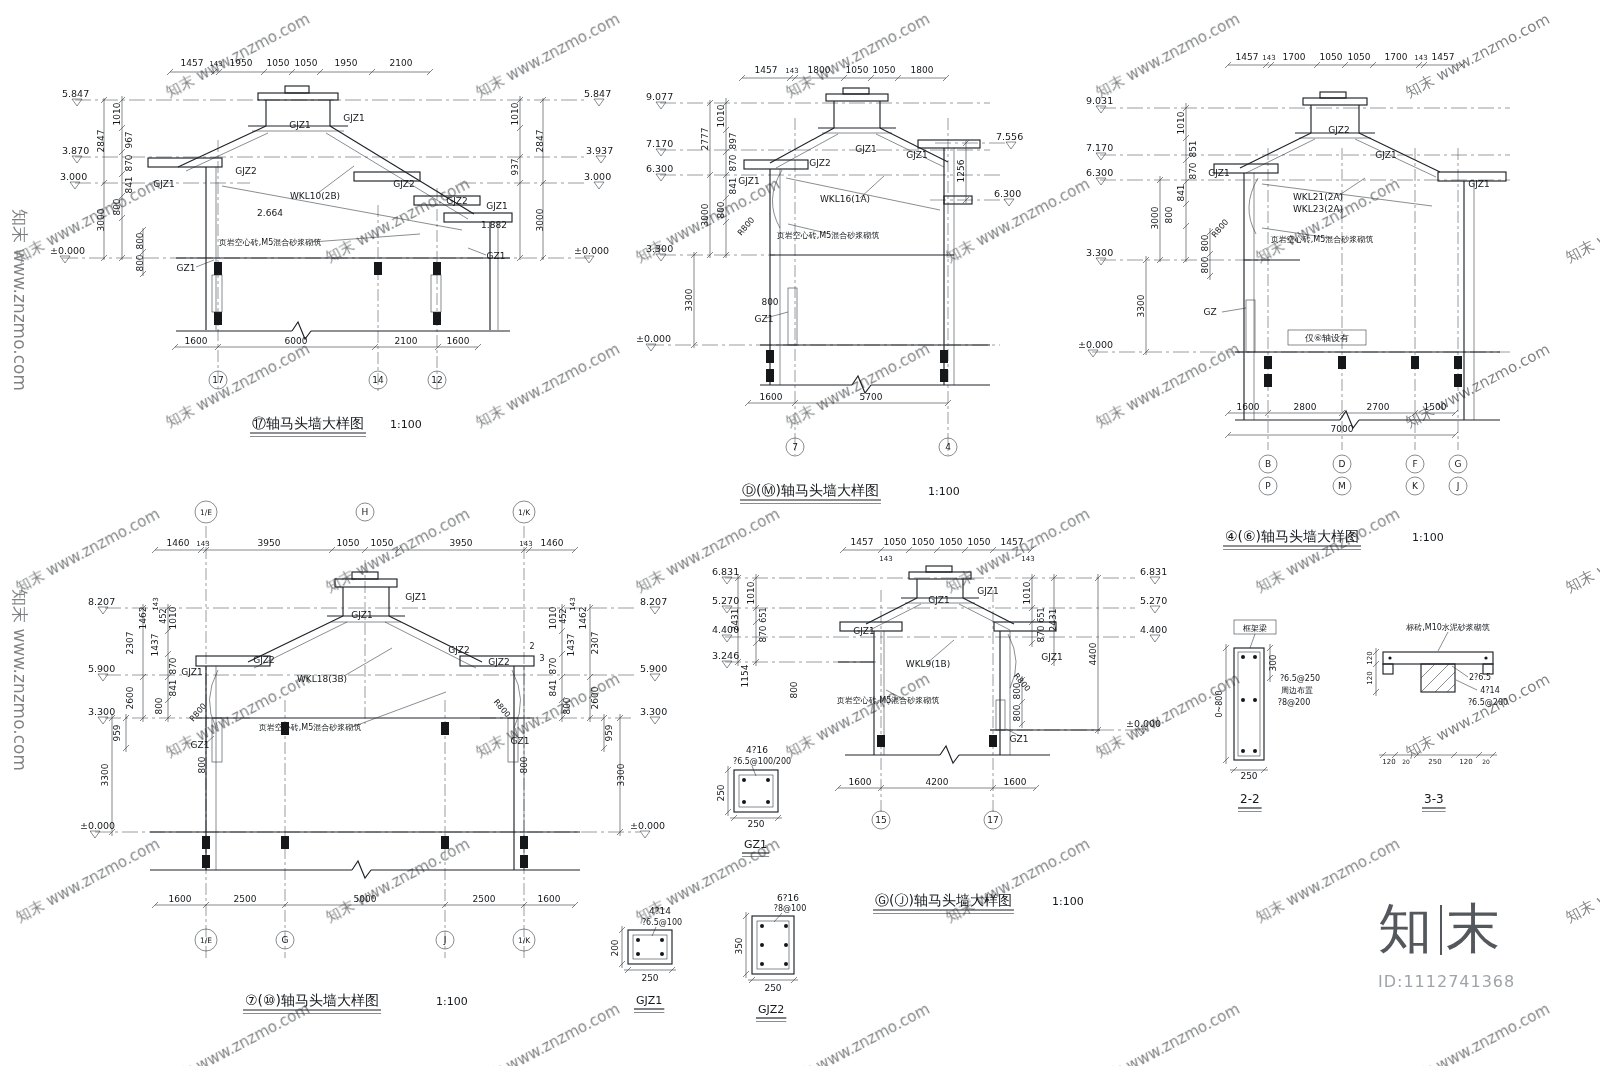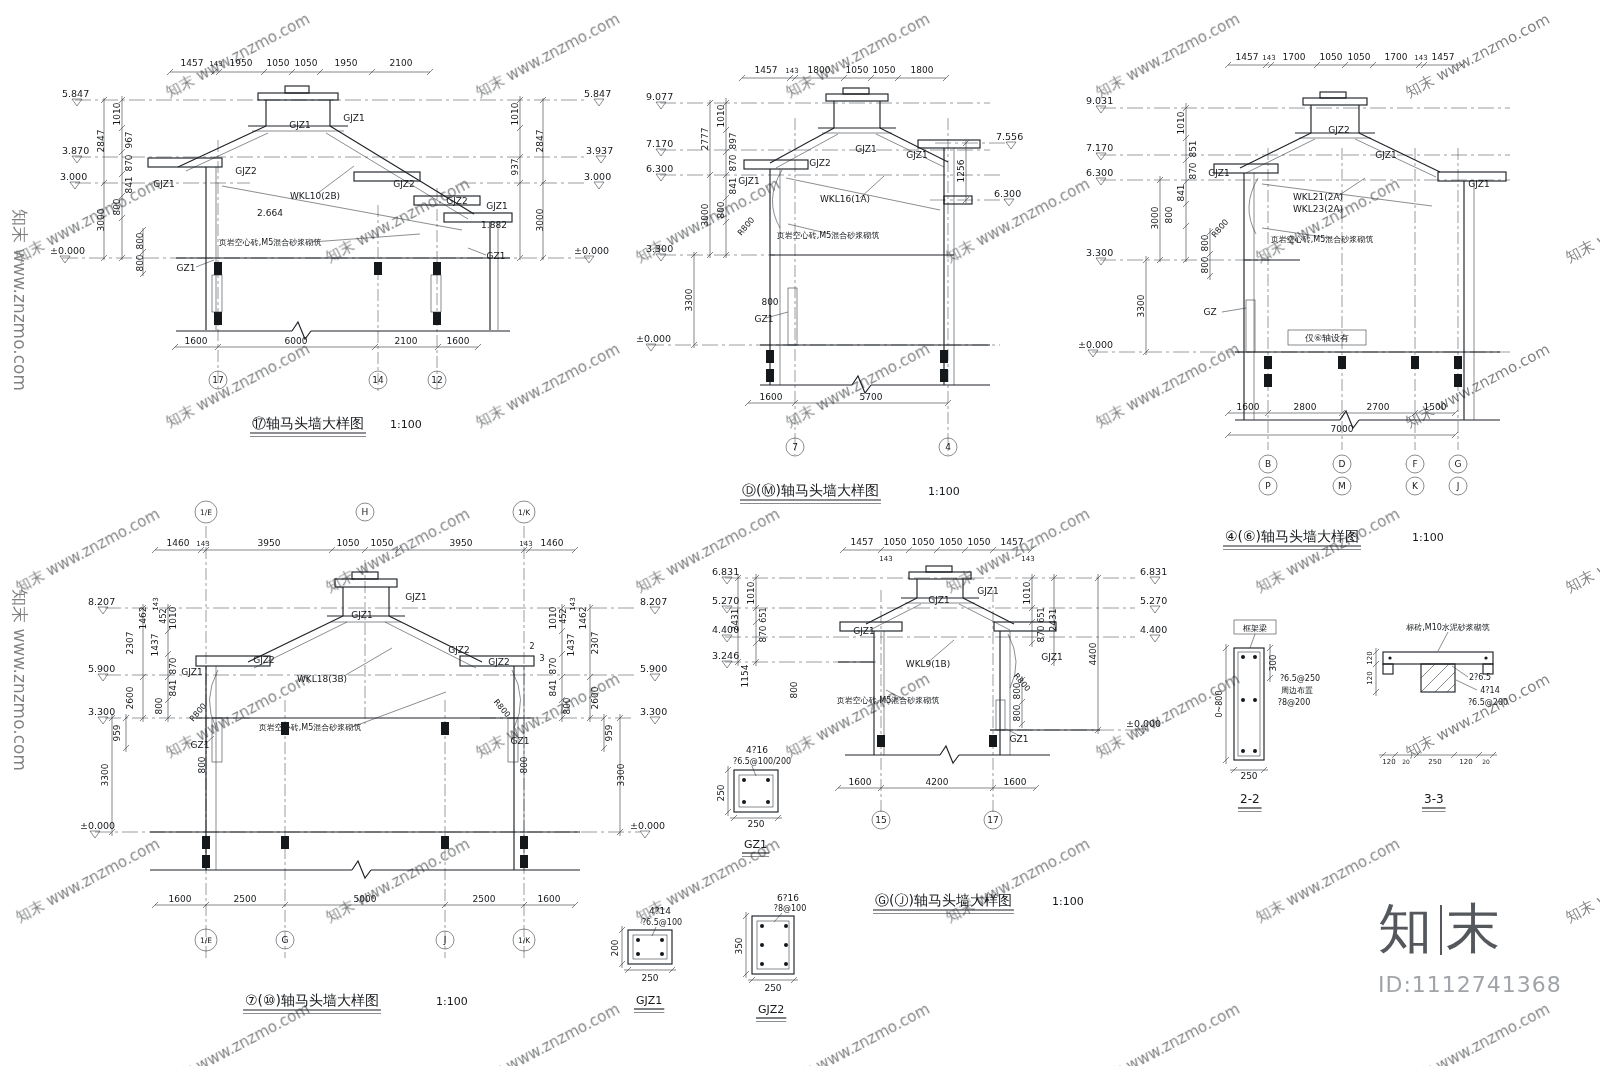--- a/index.html
+++ b/index.html
@@ -9,21 +9,21 @@
   svg text{fill:#15181b;font-family:"DejaVu Sans","Liberation Sans",sans-serif;}
   .o{fill:none;stroke:#1f2328;stroke-width:1.15;}
   .t{fill:none;stroke:#2a2e32;stroke-width:.55;}
   .lvl{fill:none;stroke:#45494d;stroke-width:.55;stroke-dasharray:16 4 3 4;}
   .axis{fill:none;stroke:#45494d;stroke-width:.55;stroke-dasharray:12 3 3 3;}
   .dim{fill:none;stroke:#33373b;stroke-width:.6;}
   .col{fill:#15181b;stroke:none;}
   .brand{position:absolute;left:1378px;top:902px;color:#54585c;}
   .brand-logo{position:relative;font-size:54px;letter-spacing:14px;line-height:1;}
   .logo-bar{position:absolute;left:62px;top:3px;width:2px;height:50px;background:#54585c;}
-  .brand-id{font-size:22px;color:#a0a4a8;margin-top:16px;letter-spacing:1px;}
+  .brand-id{font-size:16px;color:#a0a4a8;margin-top:16px;letter-spacing:1px;}
 </style>
 </head>
 <body>
 
 <div class="sheet">
 <svg id="dwg" width="1600" height="1066" viewBox="0 0 1600 1066">
 
   <g id="wm" opacity="0.55">
         <text x="-70" y="60" font-size="15" text-anchor="middle" transform="rotate(-28 -70 60)" fill="#c9cdd0">知末 www.znzmo.com</text>
         <text x="240" y="60" font-size="15" text-anchor="middle" transform="rotate(-28 240 60)" fill="#c9cdd0">知末 www.znzmo.com</text>

